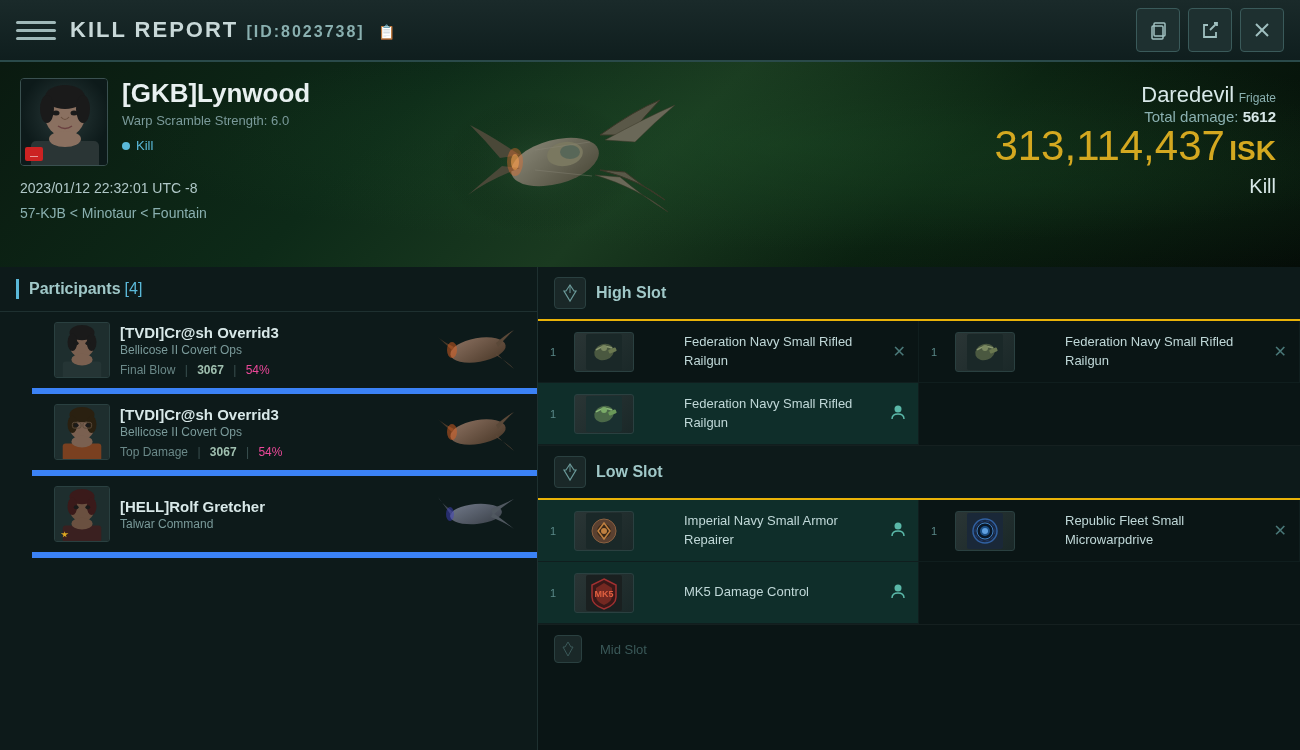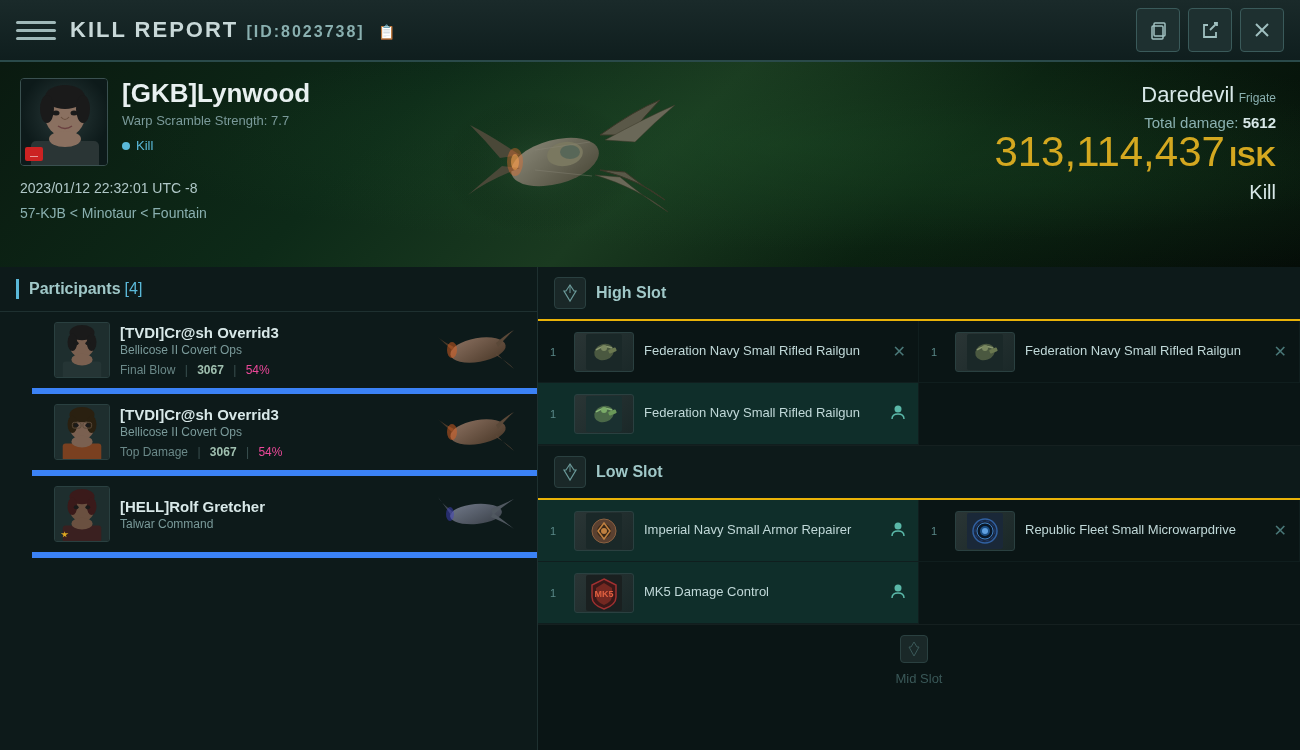--- a/index.html
+++ b/index.html
@@ -167,21 +167,20 @@
       font-size: 22px;
       color: #d8e8e8;
     }
     .ship-type {
       font-size: 12px;
       color: #8ab0b0;
     }
     .damage-line {
       font-size: 15px;
       color: #8ab0b0;
-      margin-top: 6px;
     }
     .damage-val {
       color: #d8e8e8;
       font-weight: bold;
     }
     .isk-value {
       font-size: 42px;
       color: #d4a820;
       font-weight: normal;
       margin-top: 8px;
@@ -359,20 +358,21 @@
       display: flex;
       align-items: center;
       justify-content: center;
       overflow: hidden;
     }
     .equip-name {
       font-size: 13px;
       color: #c0d8d8;
       line-height: 1.4;
       flex: 1;
+      margin-left: 40px;
     }
     .equip-action {
       color: #4a7878;
       font-size: 16px;
       cursor: pointer;
       flex-shrink: 0;
     }
     .equip-action.person-icon {
       color: #5ab8a8;
     }
@@ -445,21 +445,21 @@
           <path d="M40 38 Q44 43 48 38" stroke="#6a5040" stroke-width="1.2" fill="none"></path>
 
           <path d="M37 47 Q44 52 51 47" stroke="#6a4040" stroke-width="1.5" fill="none"></path>
 
           <rect x="4" y="68" width="18" height="14" rx="2" fill="#cc2222"></rect>
           <text x="13" y="79" font-size="8" fill="white" text-anchor="middle">—</text>
         </svg>
       </div>
       <div class="pilot-info">
         <div class="pilot-name">[GKB]Lynwood</div>
-        <div class="pilot-sub">Warp Scramble Strength: 7.7</div>
+        <div class="pilot-sub">Warp Scramble Strength: 6.0</div>
         <div class="kill-badge">
           <div class="kill-dot"></div>
           <span>Kill</span>
         </div>
       </div>
     </div>
     <div class="hero-meta">
       <div class="date">2023/01/12 22:32:01 UTC -8</div>
       <div class="location">57-KJB &lt; Minotaur &lt; Fountain</div>
     </div>
@@ -786,21 +786,21 @@
           <span class="equip-action person-icon">
             <svg width="16" height="16" viewBox="0 0 16 16" fill="#5ab8a8">
               <circle cx="8" cy="5" r="3.5"></circle>
               <path d="M2 15 Q2 10 8 10 Q14 10 14 15" stroke="#5ab8a8" stroke-width="1.5" fill="none"></path>
             </svg>
           </span>
         </div>
       </div>
     </div>
 
-    <div style="padding: 10px 16px; color: #3a5858; font-size: 13px; display:flex; align-items:center; gap:8px;flex-direction:column;">
+    <div style="padding: 10px 16px; color: #3a5858; font-size: 13px; display:flex; align-items:center; gap:8px;">
       <div class="slot-icon" style="width:28px;height:28px;">
         <svg width="18" height="18" viewBox="0 0 18 18">
           <path d="M9 2 L12 7 H14 L9 16 L4 7 H6 Z" stroke="#3a5858" stroke-width="1" fill="none"></path>
         </svg>
       </div>
       <span>Mid Slot</span>
     </div>
 
   </div>
 </div>

